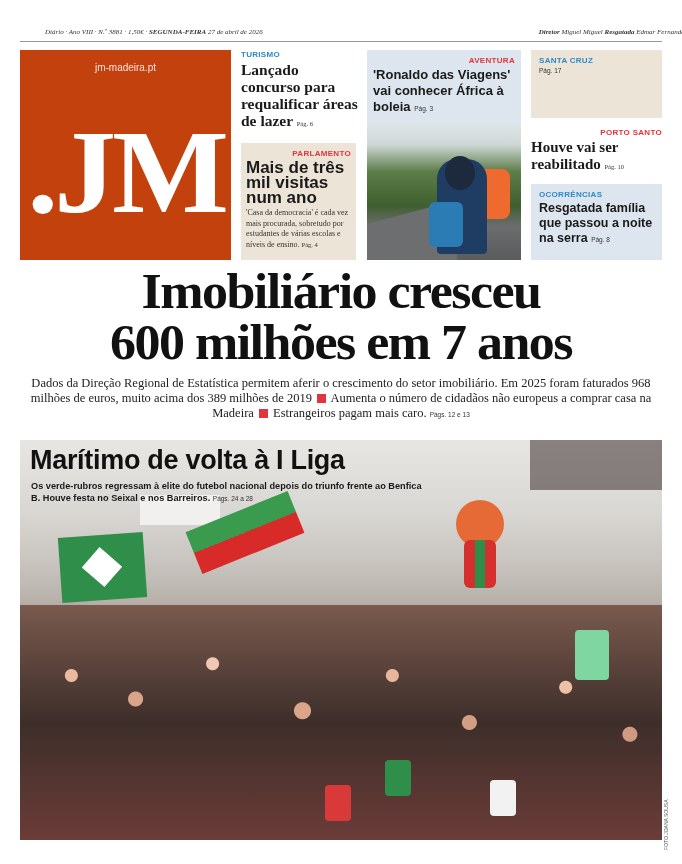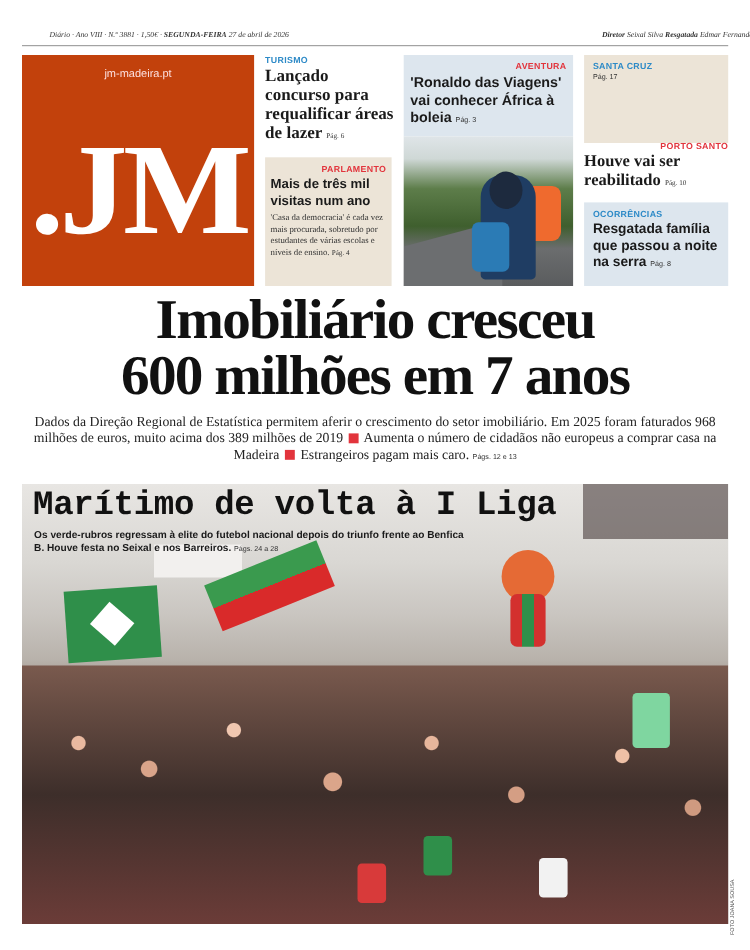--- a/index.html
+++ b/index.html
@@ -24,34 +24,34 @@
   .kicker { font-size: 8px; font-weight: bold; letter-spacing: 0.3px; text-transform: uppercase; margin-bottom: 2px; }
   .kicker.blue { color: #2d8ac7; }
   .kicker.red { color: #e2343c; text-align: right; }
   .hl { font-weight: bold; color: #1a1a1a; }
   .pg { font-size: 6.5px; font-weight: normal; color: #333; }
 
   #t-turismo { left: 241px; top: 50px; width: 120px; }
   #t-turismo .hl { font-family: "Liberation Serif", serif; font-size: 15.5px; line-height: 17px; }
 
   #t-parl { left: 241px; top: 143px; width: 115px; height: 117px; background: #ece4d7; padding: 6px 5px; }
-  #t-parl .hl { font-size: 12px; line-height: 15px; }
+  #t-parl .hl { font-size: 17px; line-height: 15px; }
   #t-parl .body { font-family: "Liberation Serif", serif; font-size: 8px; line-height: 10.5px; color: #333; margin-top: 3px; }
 
   #t-aventura { left: 367px; top: 50px; width: 154px; height: 74px; background: #dde6ee; padding: 6px 6px; }
   #t-aventura .hl { font-size: 13px; line-height: 16px; }
   .photo-hike { position: absolute; left: 367px; top: 124px; width: 154px; height: 136px;
     background: linear-gradient(180deg, #dfe5e8 0%, #cfd8d6 15%, #5d7d4a 35%, #3f5f2e 60%, #6b6d6e 75%, #5a5c5e 100%); overflow: hidden; }
   .photo-hike .road { position: absolute; left: 0; bottom: 0; width: 90px; height: 60px; background: #6c6e70; clip-path: polygon(0 40%, 100% 0, 100% 100%, 0 100%); }
   .photo-hike .pack { position: absolute; left: 105px; top: 45px; width: 38px; height: 50px; background: #ef6a2e; border-radius: 8px; }
   .photo-hike .person { position: absolute; left: 70px; top: 35px; width: 50px; height: 95px; background: #1f3d63; border-radius: 20px 20px 4px 4px; }
   .photo-hike .head { position: absolute; left: 78px; top: 32px; width: 30px; height: 34px; background: #1d2a3e; border-radius: 50%; }
   .photo-hike .bag { position: absolute; left: 62px; top: 78px; width: 34px; height: 45px; background: #2b7bb5; border-radius: 6px; }
 
-  #t-santacruz { left: 531px; top: 50px; width: 131px; height: 80px; background: #ece4d7; padding: 6px 8px; }
+  #t-santacruz { left: 531px; top: 50px; width: 131px; height: 68px; background: #ece4d7; padding: 6px 8px; }
   #t-santacruz .hl { font-size: 12.5px; line-height: 15px; }
   #t-porto { left: 531px; top: 128px; width: 131px; }
   #t-porto .hl { font-family: "Liberation Serif", serif; font-size: 15px; line-height: 17px; }
   #t-ocor { left: 531px; top: 184px; width: 131px; height: 76px; background: #dde6ee; padding: 6px 8px; }
   #t-ocor .hl { font-size: 12.5px; line-height: 15px; }
 
   .headline { position: absolute; left: 18px; top: 266px; width: 646px; text-align: center;
     font-family: "Liberation Serif", serif; font-weight: bold; font-size: 51px; line-height: 51px;
     letter-spacing: -1.5px; color: #111; transform: scaleX(1.02); }
   .standfirst { position: absolute; left: 22px; top: 376px; width: 638px; text-align: center;
@@ -73,33 +73,33 @@
       radial-gradient(circle at 85% 35%, #eec0a6 0 6px, transparent 7px),
       radial-gradient(circle at 95% 55%, #cf9a80 0 7px, transparent 8px),
       linear-gradient(180deg, #7a5a4e 0%, #3d2e2a 50%, #6b3c38 100%); }
   .flag1 { position: absolute; left: 40px; top: 95px; width: 85px; height: 65px; background: #2f8f4a; transform: rotate(-4deg); }
   .flag1 .diamond { position: absolute; left: 22px; top: 14px; width: 40px; height: 36px; background: #fff; transform: rotate(45deg) scale(0.75); }
   .flag2 { position: absolute; left: 170px; top: 70px; width: 110px; height: 45px; background: linear-gradient(180deg, #3a9a4e 0 50%, #d92a2a 50% 100%); transform: rotate(-22deg); }
   .mascot { position: absolute; left: 430px; top: 60px; width: 60px; height: 90px; }
   .mascot .mhead { position: absolute; left: 6px; top: 0; width: 48px; height: 48px; border-radius: 50%; background: #e56a35; }
   .mascot .mbody { position: absolute; left: 14px; top: 40px; width: 32px; height: 48px; background: linear-gradient(90deg, #d3302e 0 33%, #2f8f4a 33% 66%, #d3302e 66%); border-radius: 6px; }
   .jersey { position: absolute; width: 26px; height: 36px; border-radius: 4px; }
-  .main-title { position: absolute; left: 10px; top: 4px; font-family: Liberation Mono, monospace;
-    font-weight: bold; font-size: 31px; line-height: 32px; color: #111; letter-spacing: -0.3px; }
+  .main-title { position: absolute; left: 10px; top: 4px; font-family: Liberation Sans, sans-serif;
+    font-weight: bold; font-size: 27px; line-height: 32px; color: #111; letter-spacing: -0.3px; }
   .main-sub { position: absolute; left: 11px; top: 40px; width: 400px; font-size: 9.2px; line-height: 12px;
     font-weight: bold; color: #1a1a1a; }
   .credit { position: absolute; left: 663px; top: 790px; width: 10px; height: 60px;
     font-size: 5px; color: #555; writing-mode: vertical-rl; transform: rotate(180deg); }
 </style>
 </head>
 <body>
 
 <div class="masthead-bar">
   <span class="left"><span>Diário · Ano VIII · N.º 3881 · 1,50€ · </span><b>SEGUNDA-FEIRA</b><span> 27 de abril de 2026</span></span>
-  <span class="right"><b>Diretor</b><span> Seixal Silva </span><b>Resgatada</b><span> Edmar Fernandes</span></span>
+  <span class="right"><b>Diretor</b><span> Miguel Miguel </span><b>Resgatada</b><span> Edmar Fernandes</span></span>
 </div>
 <div class="rule"></div>
 
 <div class="logo">
   <div class="url">jm-madeira.pt</div>
   <div class="mark">.JM</div>
 </div>
 
 <div class="tease" id="t-turismo">
   <div class="kicker blue">TURISMO</div>

